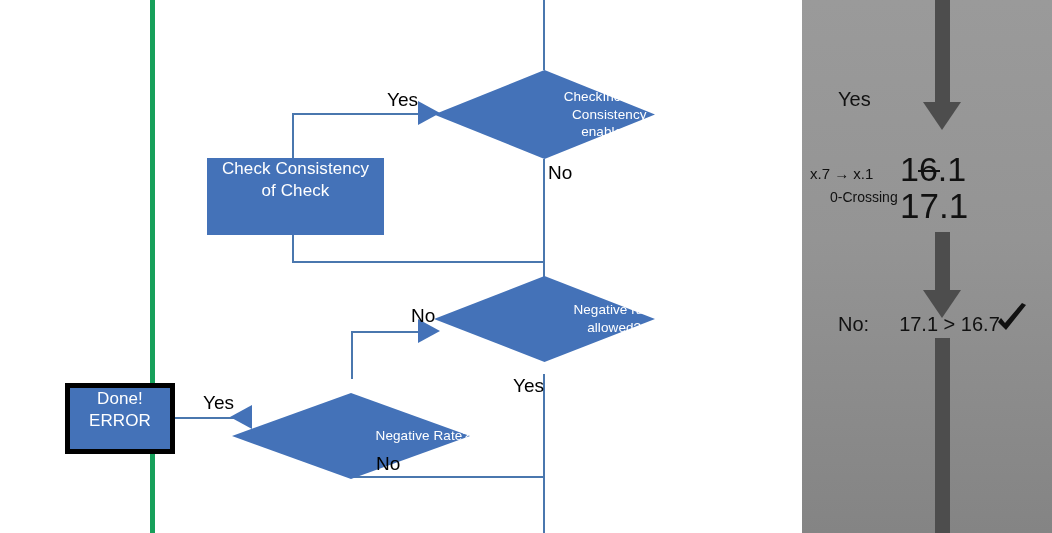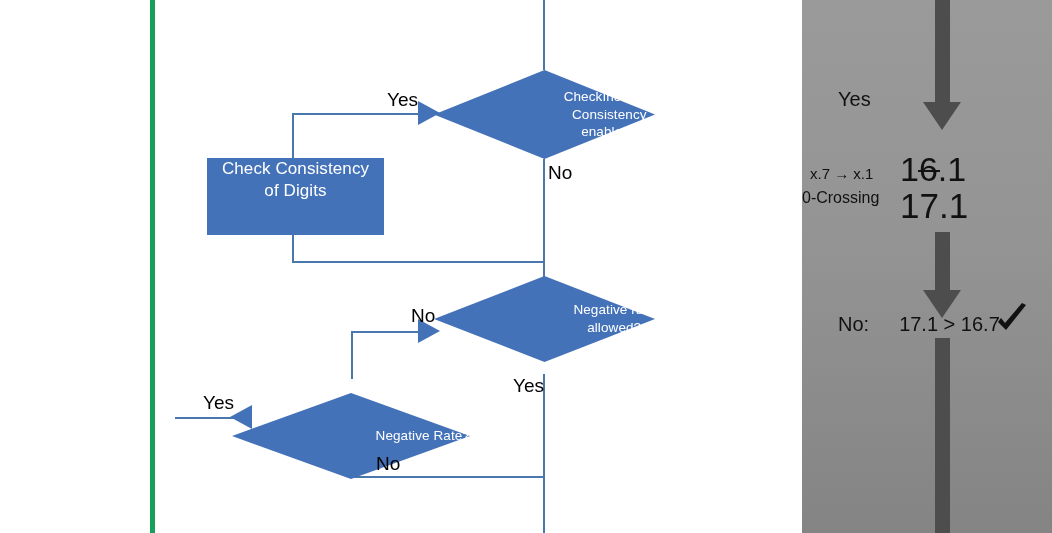--- a/index.html
+++ b/index.html
@@ -77,21 +77,21 @@
     background:linear-gradient(180deg,#9a9a9a 0%,#949494 45%,#848484 100%);
     overflow:hidden;
   }
   .gray-arrow{position:absolute;}
   .gray-arrow svg{display:block;}
   .panel-text{
     position:absolute;color:#111111;white-space:nowrap;line-height:1;
   }
   #panel-yes{left:36px;top:89px;font-size:20px;}
   #panel-small-1{left:8px;top:166px;font-size:15px;}
-  #panel-small-2{left:0px;top:190px;font-size:16px;}
+  #panel-small-2{left:0px;top:190px;font-size:14px;padding-left:28px;}
   #panel-big-1{left:98px;top:152px;font-size:34px;}
   #panel-big-2{left:98px;top:188px;font-size:35px;}
   
   #panel-big-1 .strike{position:relative;}
   #panel-big-1 .strike::after{
     content:"";position:absolute;left:-1px;right:-2px;top:52%;
     height:2.5px;background:#111111;
   }
   #panel-no-row{left:36px;top:314px;font-size:20px;}
   #panel-no-row .nolabel{margin-right:30px;}
@@ -144,21 +144,21 @@
         <span>enabled?</span>
       </span>
     </div>
   </div>
   <div class="edge-label" style="left:387px;top:90px;">Yes</div>
   <div class="edge-label" style="left:548px;top:163px;">No</div>
 
   <div class="proc" id="box-check-consistency">
     <span>
       <span>Check Consistency</span><br>
-      <span>of Digits</span>
+      <span>of Check</span>
     </span>
   </div>
 
   <div class="diamond-wrap" id="dia-negrate-allowed">
     <svg class="diamond-shape" viewBox="0 0 221 86" preserveAspectRatio="none">
       <polygon class="dpoly" points="110.5,0 221,43 110.5,86 0,43"></polygon>
     </svg>
     <div class="diamond-label">
       <span>
         <span>Negative rate</span><br>
@@ -172,20 +172,26 @@
   <div class="diamond-wrap" id="dia-negative-rate">
     <svg class="diamond-shape" viewBox="0 0 238 86" preserveAspectRatio="none">
       <polygon class="dpoly" points="119,0 238,43 119,86 0,43"></polygon>
     </svg>
     <div class="diamond-label">
       <span>Negative Rate?</span>
     </div>
   </div>
   <div class="edge-label" style="left:376px;top:454px;">No</div>
 
+  <div class="proc" id="box-done-error">
+    <span class="lines">
+      <span>Done!</span><br>
+      <span>ERROR</span>
+    </span>
+  </div>
   <div class="edge-label" style="left:203px;top:393px;">Yes</div>
 
   <div id="green-rule"></div>
 
   <div id="right-panel">
 
     <div class="gray-arrow" style="left:121px;top:-6px;">
       <svg width="38" height="142" viewBox="0 0 38 142">
         <rect x="12" y="0" width="15" height="112" fill="#4d4d4d"></rect>
         <polygon points="0,108 38,108 19,136" fill="#4d4d4d"></polygon>

